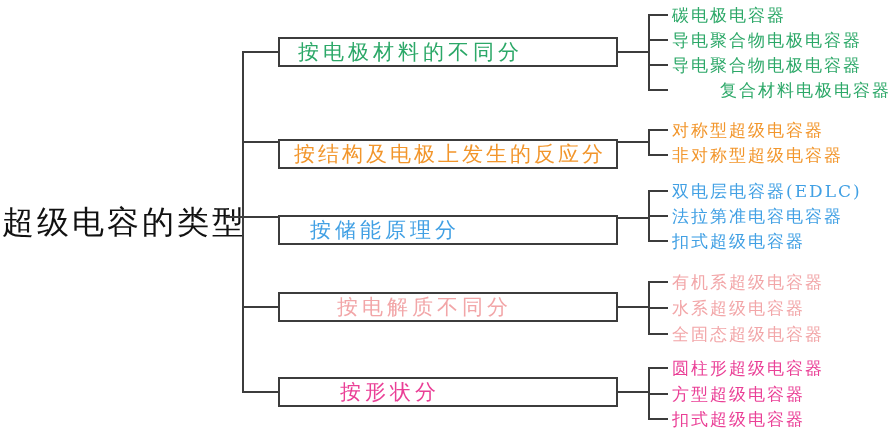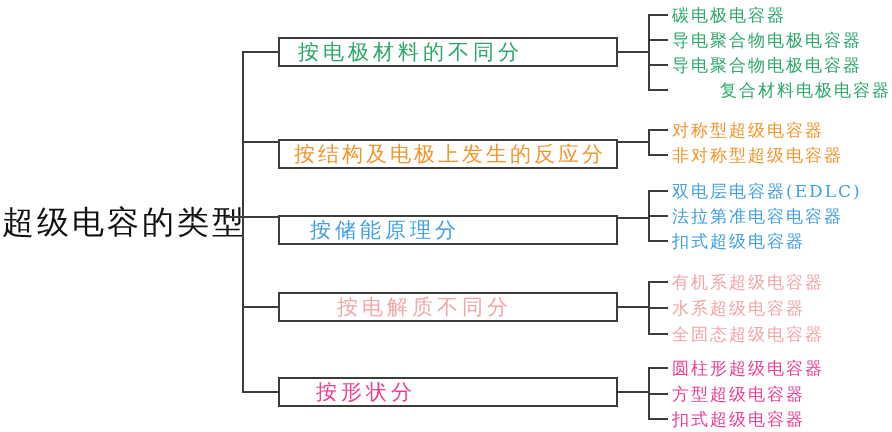--- a/index.html
+++ b/index.html
@@ -46,21 +46,21 @@
 <div class="branch-box" style="top:139px;justify-content:center;">
   <span class="box-label" style="padding-left: 4px; letter-spacing: 3px; color: rgb(242, 150, 44);">按结构及电极上发生的反应分</span>
 </div>
 <div class="branch-box" style="top:215px;">
   <span class="box-label" style="padding-left: 30px; color: rgb(65, 160, 228);">按储能原理分</span>
 </div>
 <div class="branch-box" style="top:292px;">
   <span class="box-label" style="padding-left: 57px; color: rgb(242, 166, 168);">按电解质不同分</span>
 </div>
 <div class="branch-box" style="top:377px;">
-  <span class="box-label" style="padding-left: 36px; color: rgb(234, 63, 150);">按形状分</span>
+  <span class="box-label" style="padding-left: 60px; color: rgb(234, 63, 150);">按形状分</span>
 </div>
 
 <div class="hline" style="left:618px;top:51px;width:30px;"></div>
 <div class="hline" style="left:618px;top:141px;width:30px;"></div>
 <div class="hline" style="left:618px;top:217px;width:30px;"></div>
 <div class="hline" style="left:618px;top:306px;width:30px;"></div>
 <div class="hline" style="left:618px;top:391px;width:30px;"></div>
 
 <div class="vline" style="left:648px;top:14px;height:77px;"></div>
 <div class="vline" style="left:648px;top:129px;height:27px;"></div>

